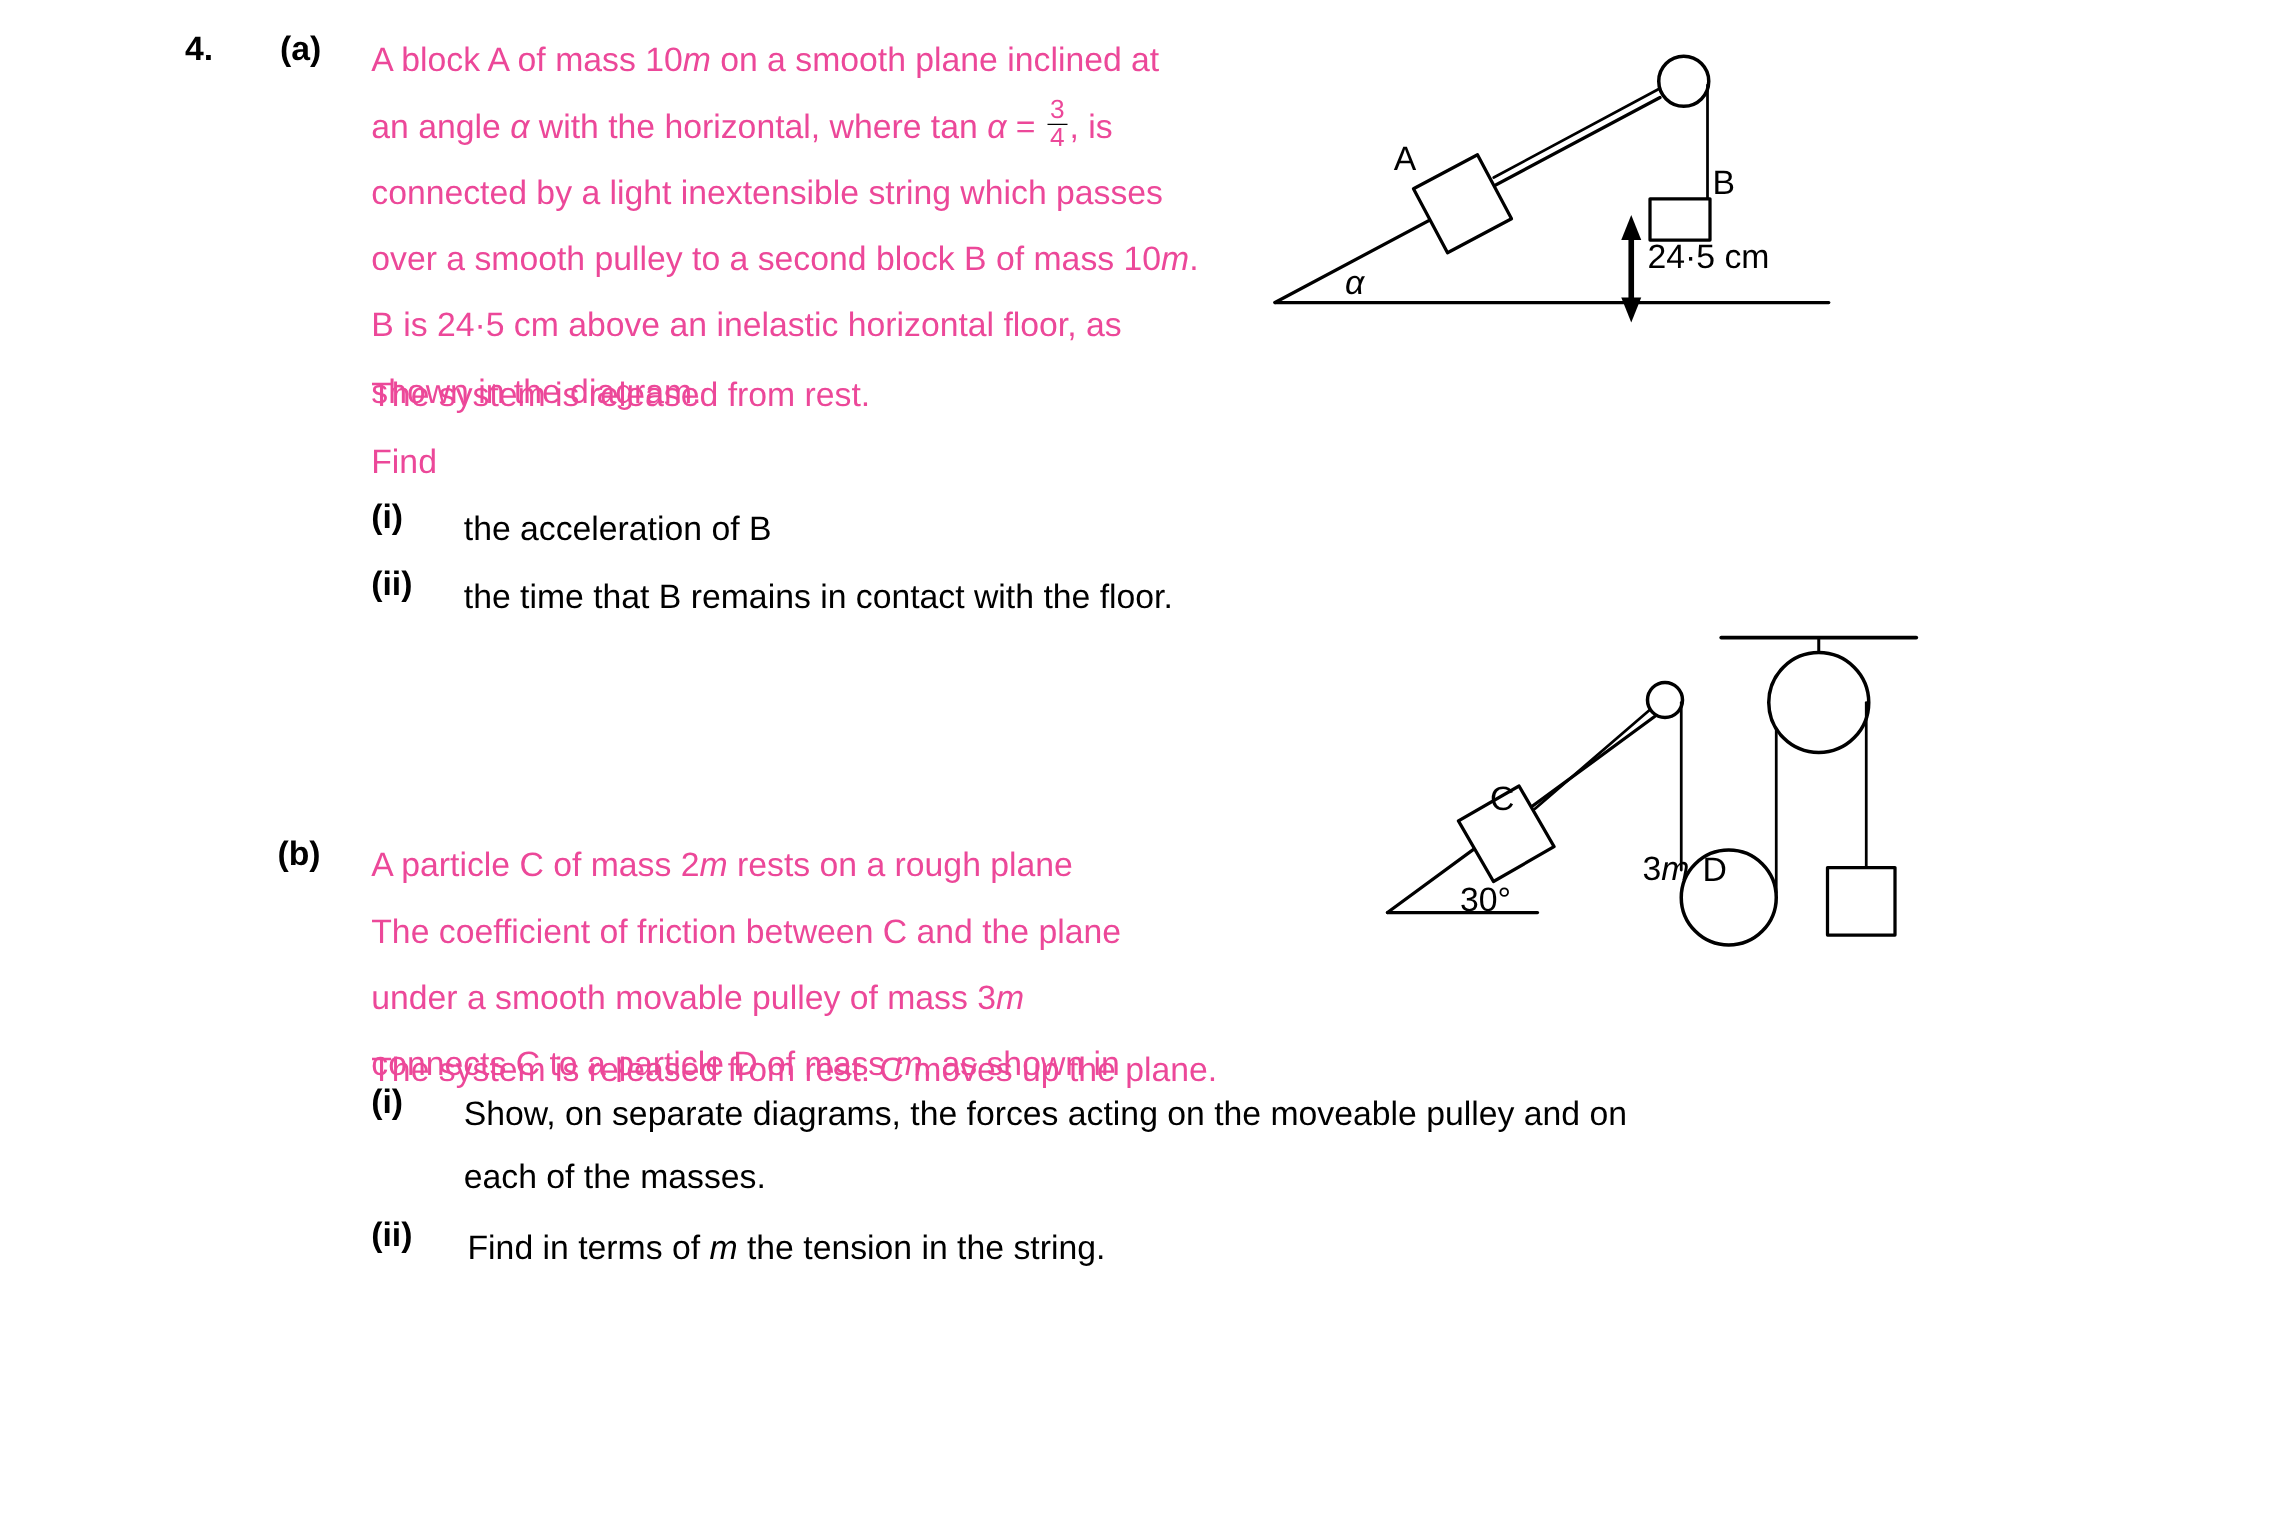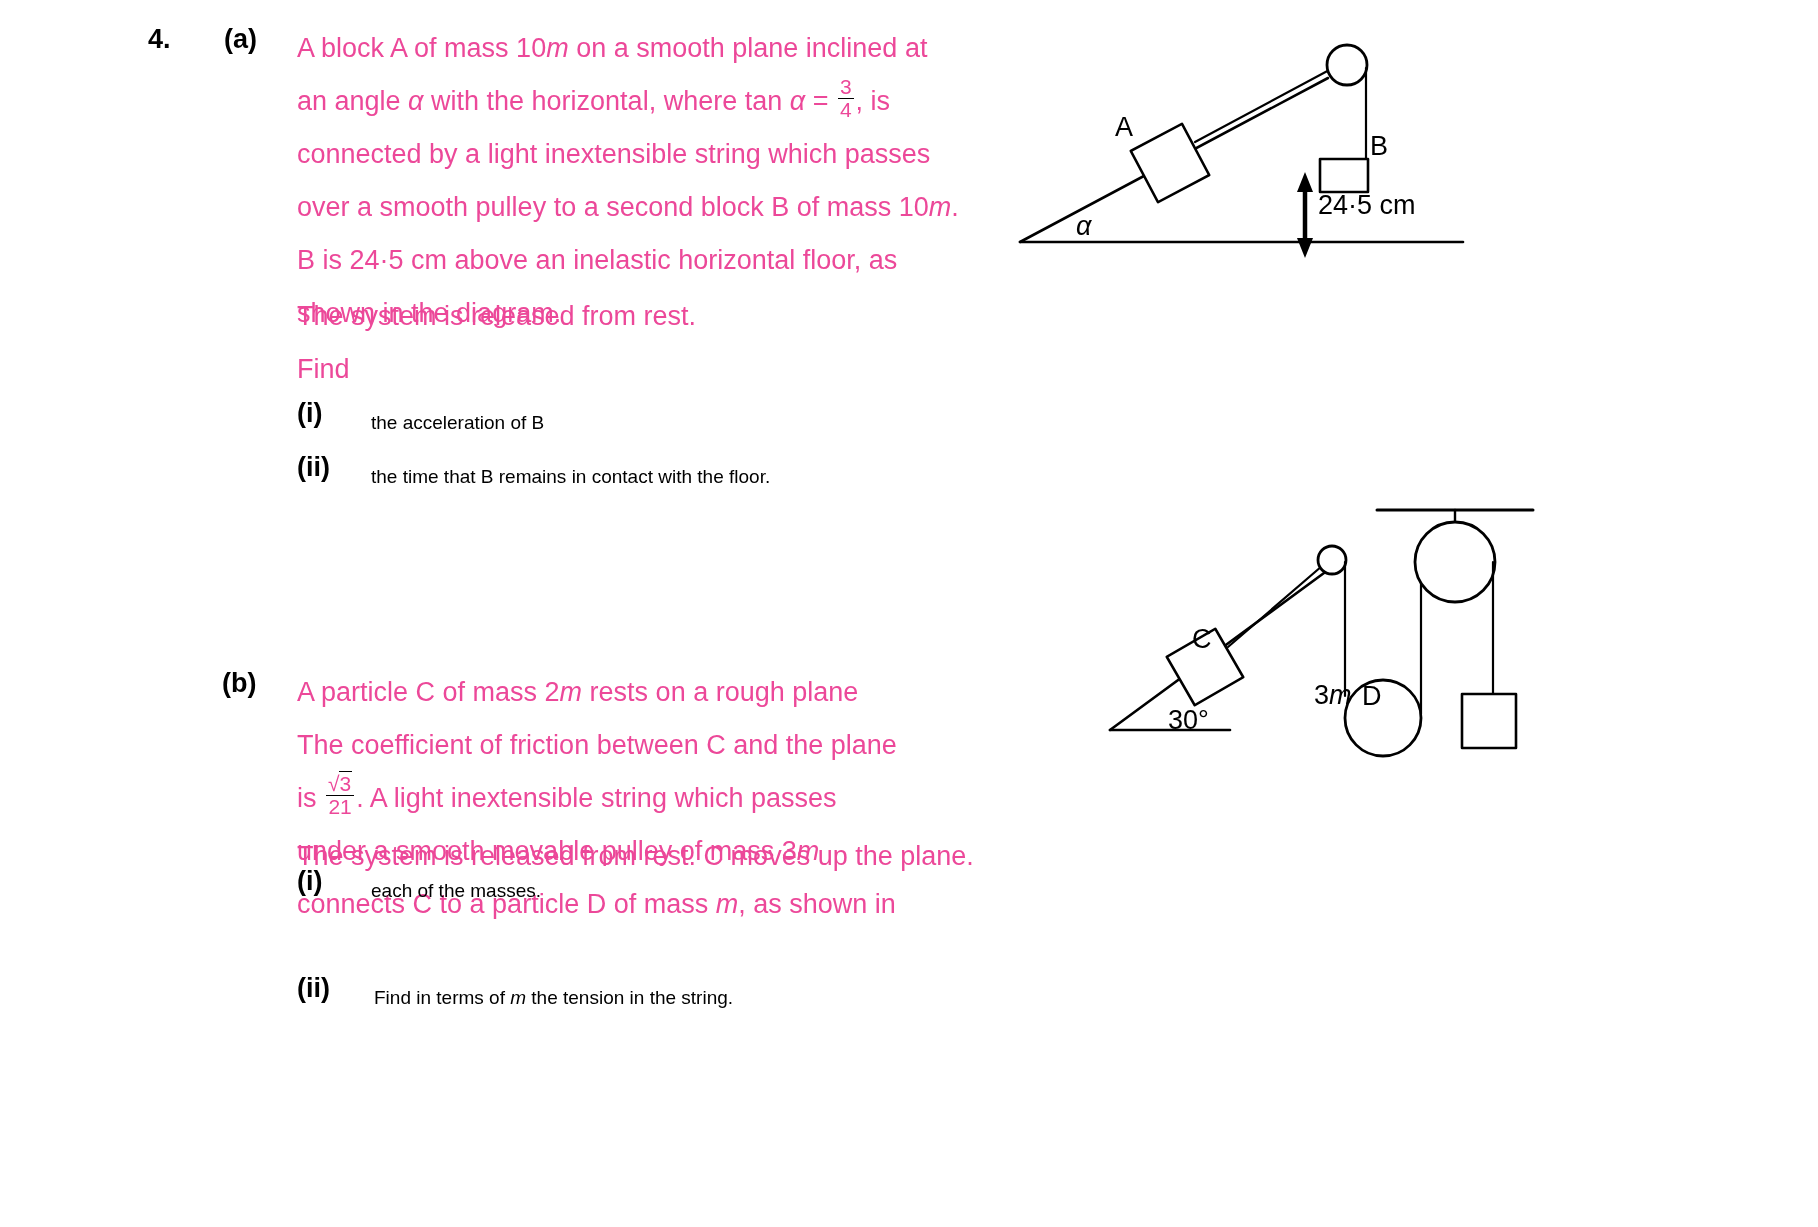--- a/index.html
+++ b/index.html
@@ -50,21 +50,21 @@
   .para-a3   { left: 297px; top: 343px; }
   .para-b1   { left: 297px; top: 666px; }
   .para-b2   { left: 297px; top: 830px; }
   .roman-tag {
     position: absolute;
     font-weight: bold;
     font-size: 27px;
   }
   .roman-body {
     position: absolute;
-    font-size: 19px;
+    font-size: 27px;
     line-height: 50px;
     white-space: nowrap;
   }
 
   .a-i-tag    { left: 297px; top: 398px; }
   .a-i-body   { left: 371px; top: 398px; }
   .a-ii-tag   { left: 297px; top: 452px; }
   .a-ii-body  { left: 371px; top: 452px; }
 
   .b-i-tag    { left: 297px; top: 866px; }
@@ -142,34 +142,32 @@
   <div class="roman-body a-ii-body">the time that B remains in contact with the floor.</div>
 
   <div class="partlabel part-b-label">(b)</div>
 
   <div class="body-text para-b1">
     <div>
       <span>A particle C of mass 2</span><em class="var">m</em><span> rests on a rough plane</span>
     </div>
     <div>The coefficient of friction between C and the plane</div>
     <div>
-      <span>is </span><span class="frac"><span class="num sqrt-wrap"><span>√</span><span class="radicand">3</span></span><span class="den">21</span></span><span>.  A light inextensible string which passes</span>
-    </div>
-    <div>
       <span>under a smooth movable pulley of mass 3</span><em class="var">m</em>
     </div>
     <div>
       <span>connects C to a particle D of mass </span><em class="var">m</em><span>, as shown in</span>
     </div>
   </div>
 
   <div class="body-text para-b2">The system is released from rest.  C moves up the plane.</div>
 
   <div class="roman-tag b-i-tag">(i)</div>
   <div class="roman-body b-i-body">
+    <div>Show, on separate diagrams, the forces acting on the moveable pulley and on</div>
     <div>each of the masses.</div>
   </div>
 
   <div class="roman-tag b-ii-tag">(ii)</div>
   <div class="roman-body b-ii-body">
     <span>Find in terms of </span><em class="var">m</em><span> the tension in the string.</span>
   </div>
 
   <svg id="diagram-a" class="diagram" viewBox="0 0 480 250" width="480" height="250">
     <g fill="none" stroke="#000" stroke-width="2.6" stroke-linecap="round" stroke-linejoin="round">

